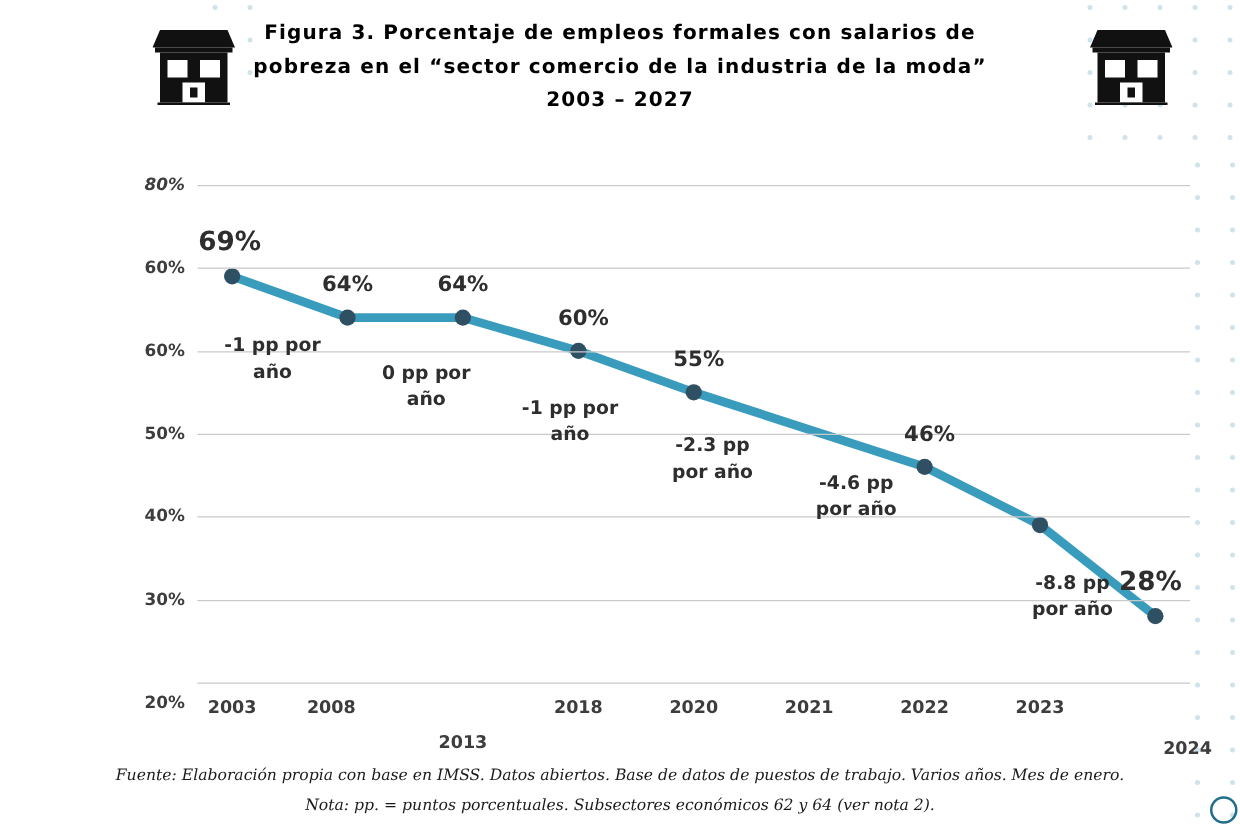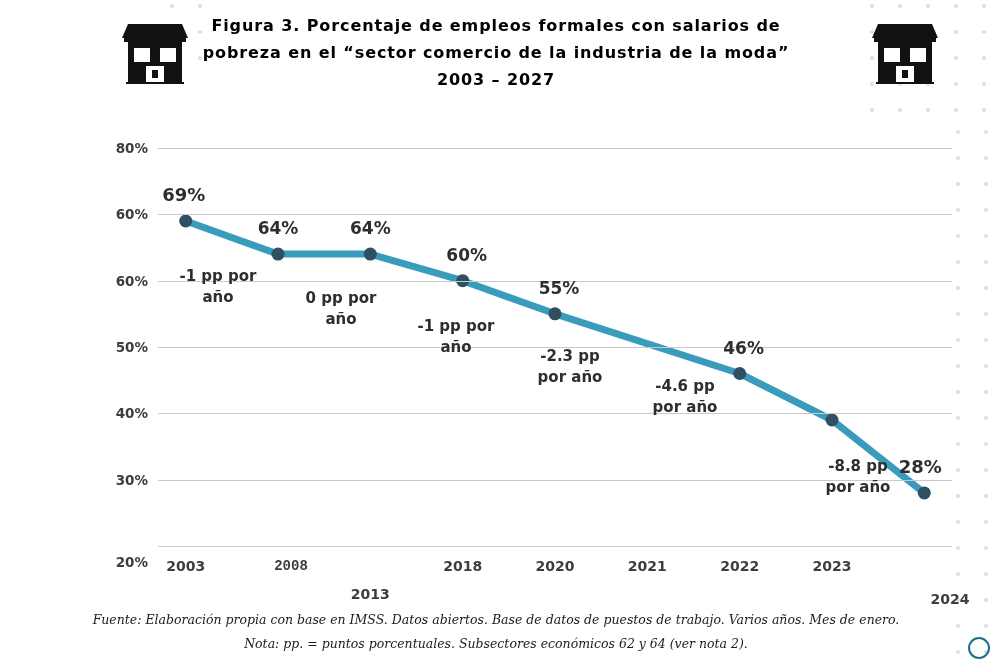--- a/index.html
+++ b/index.html
@@ -122,21 +122,21 @@
   }
 
   .pt-label {
     position: absolute;
     transform: translate(-50%, -100%);
     font-family: "DejaVu Sans", sans-serif;
     font-weight: bold;
     color: #2e2e2e;
     white-space: nowrap;
   }
-  .pt-label.big { font-size: 18px; }
+  .pt-label.big { font-size: 21px; }
   .pt-label.mid { font-size: 17px; }
 
   .ann {
     position: absolute;
     transform: translate(-50%, 0);
     font-family: "DejaVu Sans", sans-serif;
     font-weight: bold;
     font-size: 15px;
     line-height: 21px;
     color: #2e2e2e;
@@ -287,21 +287,21 @@
 
 <div class="chart">
 
   <div class="y-axis-labels" id="y-axis">
       <div class="axis-label" style="top: 398px; margin-top: 16px;">20%</div>
       <div class="axis-label" style="top: 331.667px;">30%</div>
       <div class="axis-label" style="top: 265.333px;">40%</div>
       <div class="axis-label" style="top: 199px;">50%</div>
       <div class="axis-label" style="top: 132.667px;">60%</div>
       <div class="axis-label" style="top: 66.3333px;">60%</div>
-      <div class="axis-label" style="top: 0px;">80%</div>
+      <div class="axis-label" style="top: 0px; font-style: italic;">80%</div>
     </div>
 
   <div class="plot" id="plot">
     <svg class="series" id="series-svg">
         <path d="M 27.7 73.0 L 120.0 106.1 L 212.3 106.1 L 304.7 132.7 L 397.0 165.8 L 581.7 225.5 L 674.0 272.0 L 766.3 344.9" fill="none" stroke="#3a9cbd" stroke-width="7" stroke-linejoin="round" stroke-linecap="round"></path>
         <circle cx="27.7" cy="73.0" r="6.5" fill="#2f4f63"></circle>
         <circle cx="120.0" cy="106.1" r="6.5" fill="#2f4f63"></circle>
         <circle cx="212.3" cy="106.1" r="6.5" fill="#2f4f63"></circle>
         <circle cx="304.7" cy="132.7" r="6.5" fill="#2f4f63"></circle>
         <circle cx="397.0" cy="165.8" r="6.5" fill="#2f4f63"></circle>
@@ -332,21 +332,21 @@
       <div class="ann" style="left: 412px; top: 198px;">-2.3 pp
 por año</div>
       <div class="ann" style="left: 527px; top: 228px;">-4.6 pp
 por año</div>
       <div class="ann" style="left: 700px; top: 308px;">-8.8 pp
 por año</div>
     </div>
 
   <div class="x-axis-labels" id="x-axis">
       <div class="x-tick" style="left: 27.6977px;">2003</div>
-      <div class="x-tick" style="left: 133px; font-family: Liberation Mono, monospace;">2008</div>
+      <div class="x-tick" style="left: 107px;">2008</div>
       <div class="x-tick" style="left: 212.349px; margin-top: 28px;">2013</div>
       <div class="x-tick" style="left: 304.674px;">2018</div>
       <div class="x-tick" style="left: 397px;">2020</div>
       <div class="x-tick" style="left: 489.326px;">2021</div>
       <div class="x-tick" style="left: 581.651px;">2022</div>
       <div class="x-tick" style="left: 673.977px;">2023</div>
       <div class="x-tick" style="left: 792px; margin-top: 33px;">2024</div>
     </div>
 </div>
 

